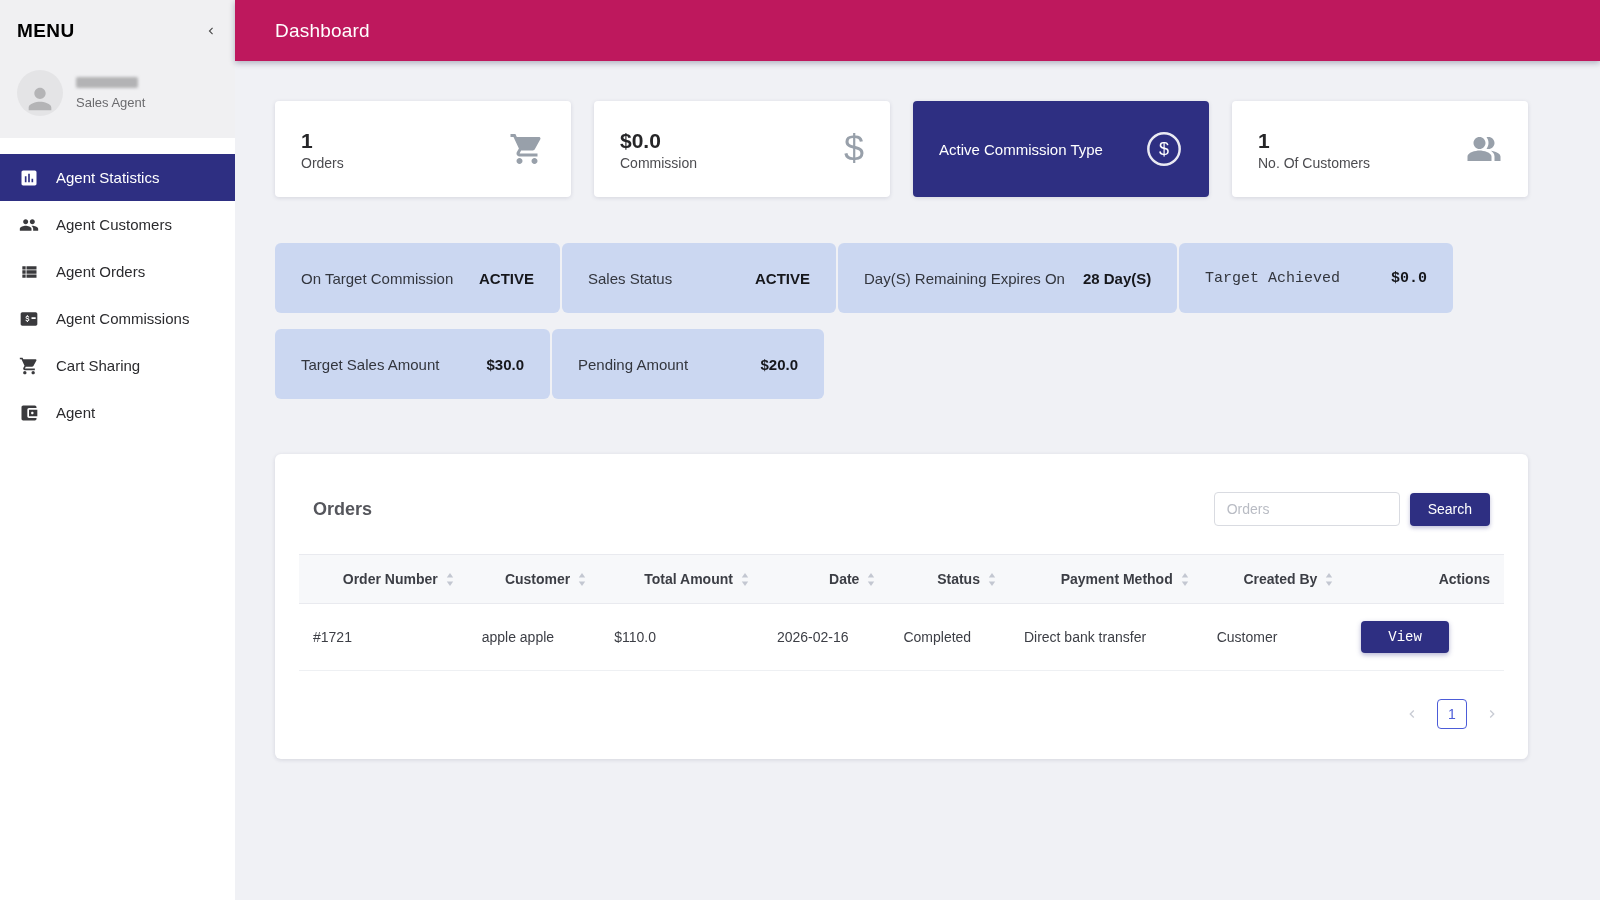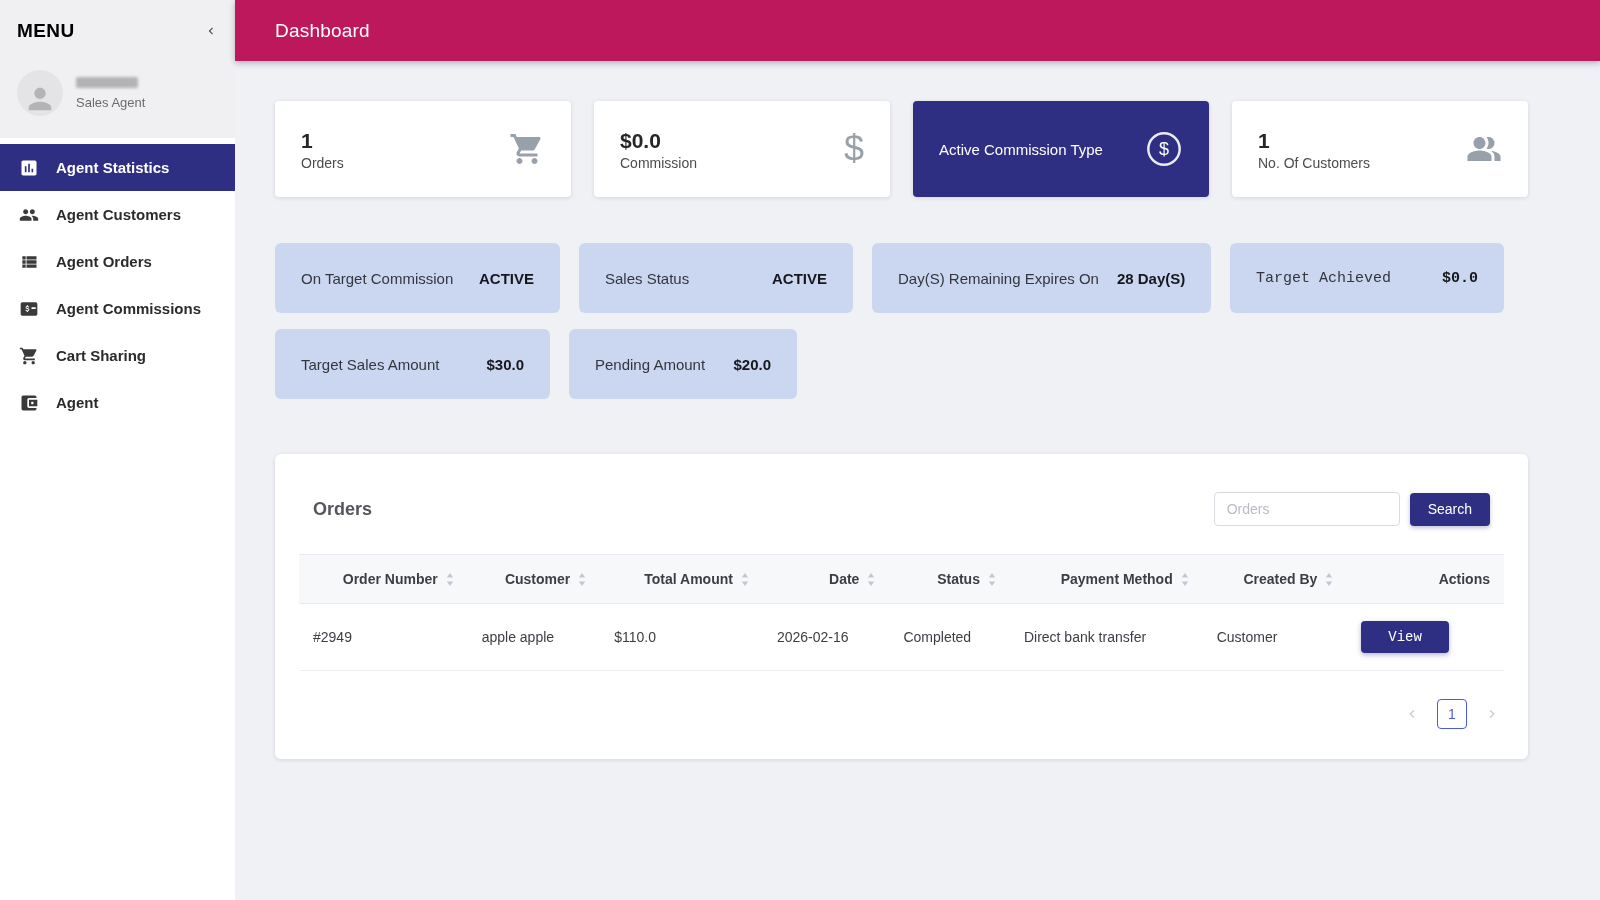--- a/index.html
+++ b/index.html
@@ -10,21 +10,21 @@
   
   .sidebar { width:235px; background:#fff; flex-shrink:0; display:flex; flex-direction:column; }
   .sidebar-top { background:#f0f0f2; padding-bottom:12px; }
   .menu-row { height:62px; display:flex; align-items:center; justify-content:space-between; padding:0 17px; }
   .menu-title { font-size:19px; font-weight:bold; color:#000000; letter-spacing:.4px; }
   .collapse-btn { color:#4a4a4a; cursor:pointer; display:flex; align-items:center; }
   .profile { display:flex; align-items:center; gap:13px; padding:8px 17px 10px; }
   .avatar { width:46px; height:46px; border-radius:50%; background:#e4e4e6; overflow:hidden; display:flex; align-items:flex-end; justify-content:center; flex-shrink:0; }
   .redacted { width:62px; height:11px; background:#b3b3b5; border-radius:2px; filter:blur(1.6px); margin-bottom:7px; }
   .role { font-size:13px; color:#6b6b6e; }
-  nav { margin-top:6px;font-weight:bold; }
+  nav { margin-top:16px; }
   .nav-item { height:47px; display:flex; align-items:center; gap:17px; padding:0 19px; font-size:15px; color:#2b2b2e; cursor:pointer; }
   .nav-item .nav-icon { display:flex; width:20px; justify-content:center; }
   .nav-item svg { fill:#3a3a3d; }
   .nav-item.active { background:#2e2f82; color:#fff; }
   .nav-item.active svg { fill:#fff; }
 
   
   .main { flex:1; display:flex; flex-direction:column; min-width:0; }
   .topbar { height:61px; background:#be185d; display:flex; align-items:center; padding:0 40px; box-shadow:0 2px 6px rgba(20,20,60,.3); flex-shrink:0; }
   .topbar h1 { color:#fff; font-size:19px; font-weight:500; letter-spacing:.2px; }
@@ -34,26 +34,26 @@
   .stats-row { display:grid; grid-template-columns:repeat(4,1fr); gap:23px; }
   .stat-card { background:#fff; border-radius:4px; box-shadow:0 1px 4px rgba(30,30,70,.13); height:96px; padding:0 26px; display:flex; align-items:center; justify-content:space-between; }
   .stat-value { font-size:21px; font-weight:bold; color:#262628; line-height:1.3; }
   .stat-label { font-size:14px; color:#4c4c50; margin-top:1px; }
   .stat-icon { color:#98a0aa; display:flex; }
   .dollar-glyph { font-size:36px; color:#98a0aa; font-weight:400; }
   .stat-card.dark { background:#2e2f82; }
   .stat-card.dark .stat-label { color:#fff; font-size:15px; margin:0; }
 
   
-  .chips-row { display:flex; gap:19px; margin-top:46px; }
+  .chips-row { display:flex; gap:2px; margin-top:46px; }
   .chips-row.second { margin-top:16px; }
   .chip { background:#cbd7f1; border-radius:6px; height:70px; display:flex; align-items:center; justify-content:space-between; padding:0 26px; gap:18px; }
   .chip-label { font-size:15px; color:#33363e; white-space:nowrap; }
   .chip-value { font-size:15px; font-weight:bold; color:#16171c; white-space:nowrap; }
-  .cw1{width:285px;} .cw2{width:274px;} .cw3{width:339px;} .cw4{width:274px;font-family:Liberation Mono, monospace;} .cw5{width:275px;} .cw6{width:228px;}
+  .cw1{width:285px;} .cw2{width:274px;} .cw3{width:339px;} .cw4{width:274px;font-family:Liberation Mono, monospace;} .cw5{width:275px;} .cw6{width:272px;}
 
   
   .orders-card { background:#fff; border-radius:6px; box-shadow:0 1px 4px rgba(30,30,70,.13); margin-top:55px; padding:26px 24px 30px; }
   .orders-head { display:flex; align-items:center; justify-content:space-between; padding:12px 14px 28px; }
   .orders-title { font-size:18px; font-weight:bold; color:#55565c; }
   .search-area { display:flex; align-items:center; gap:10px; }
   .search-input { width:186px; height:34px; border:1px solid #d9dbe1; border-radius:4px; padding:0 12px; font-size:14px; color:#333; outline:none; font-family:"Liberation Sans",sans-serif; }
   .search-input::placeholder { color:#b9bcc4; }
   .search-btn { height:33px; padding:0 18px; background:#2e2f82; color:#fff; border:none; border-radius:4px; font-size:14px; cursor:pointer; font-family:"Liberation Sans",sans-serif; box-shadow:0 2px 4px rgba(46,47,130,.3); }
 
@@ -305,21 +305,21 @@
                 </th>
               <th>
                   <span class="th-inner">
                     <span>Actions</span>
                   </span>
                 </th>
             </tr>
           </thead>
           <tbody>
             <tr>
-              <td>#2949</td>
+              <td>#1721</td>
               <td>apple apple</td>
               <td>$110.0</td>
               <td>2026-02-16</td>
               <td>Completed</td>
               <td>Direct bank transfer</td>
               <td>Customer</td>
               <td>
                 <button class="view-btn">View</button>
               </td>
             </tr>

